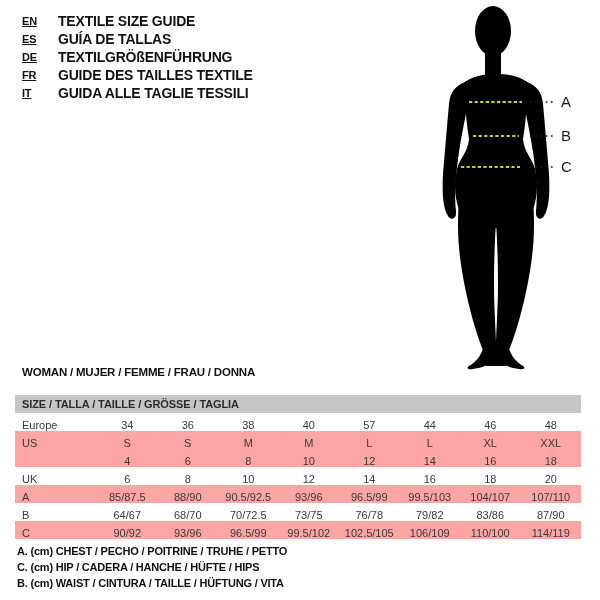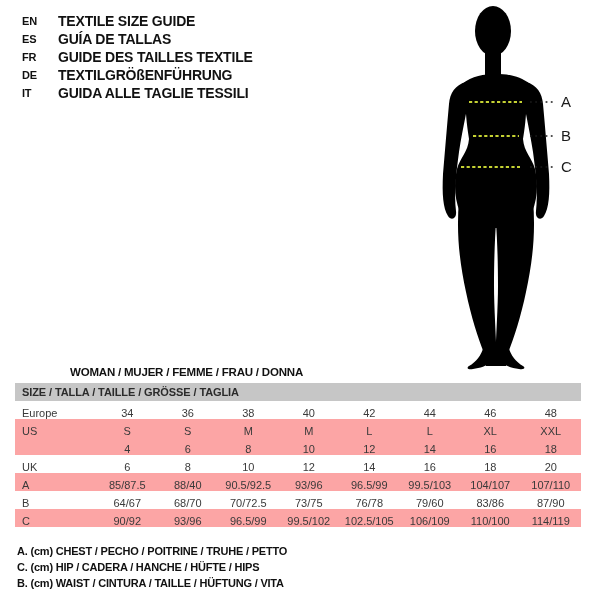--- a/index.html
+++ b/index.html
@@ -2,33 +2,33 @@
 <html><head>
 <meta charset="utf-8">
 <style>
   html,body{margin:0;padding:0;background:#fff;}
   .page{position:relative;width:600px;height:600px;background:#ffffff;overflow:hidden;
         font-family:"Liberation Sans",sans-serif;color:#111;}
 
   
   .lang-block{position:absolute;left:22px;top:12px;}
   .lang-row{display:flex;height:18px;align-items:center;}
-  .lang-code{width:36px;font-size:11px;font-weight:700;letter-spacing:-0.2px;}
+  .lang-code{width:36px;font-size:11px;font-weight:700;letter-spacing:-0.2px;text-decoration:underline;}
   .lang-title{font-size:14px;font-weight:700;letter-spacing:-0.2px;white-space:nowrap;}
 
   
   .figure-svg{position:absolute;left:0;top:0;}
   .marker-label{font-size:15px;fill:#1c1c1c;font-family:"Liberation Sans",sans-serif;}
 
   
   .section-title{position:absolute;left:22px;top:366px;font-size:11.5px;font-weight:700;
-                 letter-spacing:-0.2px;white-space:nowrap;margin-left:48px;}
+                 letter-spacing:-0.2px;white-space:nowrap;}
 
   
-  .size-table{position:absolute;left:15px;top:383px;width:566px;}
+  .size-table{position:absolute;left:15px;top:395px;width:566px;}
   .t-header{height:18px;background:#c6c6c6;display:flex;align-items:center;padding-left:7px;
             font-size:11px;font-weight:700;color:#2b2b2b;letter-spacing:-0.1px;}
   .t-row{height:18px;display:flex;align-items:flex-end;font-size:11px;color:#3a3a3a;}
   .t-row.shaded{background:#fca5a5;}
   .t-label{width:75px;padding-left:7px;display:flex;align-items:center;}
   .t-cell{flex:1;display:flex;align-items:center;justify-content:center;white-space:nowrap;margin-top:38px;}
 
   
   .legend{position:absolute;left:17px;top:543px;}
   .legend-line{height:16px;display:flex;align-items:center;font-size:11px;font-weight:700;
@@ -42,26 +42,26 @@
   <div class="lang-block">
       <div class="lang-row">
         <span class="lang-code">EN</span>
         <span class="lang-title">TEXTILE SIZE GUIDE</span>
       </div>
       <div class="lang-row">
         <span class="lang-code">ES</span>
         <span class="lang-title">GUÍA DE TALLAS</span>
       </div>
       <div class="lang-row">
+        <span class="lang-code">DE</span>
+        <span class="lang-title">TEXTILGRÖßENFÜHRUNG</span>
+      </div>
+      <div class="lang-row">
         <span class="lang-code">FR</span>
         <span class="lang-title">GUIDE DES TAILLES TEXTILE</span>
-      </div>
-      <div class="lang-row">
-        <span class="lang-code">DE</span>
-        <span class="lang-title">TEXTILGRÖßENFÜHRUNG</span>
       </div>
       <div class="lang-row">
         <span class="lang-code">IT</span>
         <span class="lang-title">GUIDA ALLE TAGLIE TESSILI</span>
       </div>
     </div>
 
   <svg class="figure-svg" width="600" height="378" viewBox="0 0 600 378" aria-hidden="true">
     <g fill="#000000">
       <ellipse cx="493" cy="31" rx="18" ry="25"></ellipse>
@@ -97,21 +97,21 @@
 
   <div class="size-table">
     <div class="t-header">SIZE / TALLA / TAILLE / GRÖSSE / TAGLIA</div>
 
   <div class="t-row">
         <div class="t-label">Europe</div>
         <div class="t-cell">34</div>
         <div class="t-cell">36</div>
         <div class="t-cell">38</div>
         <div class="t-cell">40</div>
-        <div class="t-cell">42</div>
+        <div class="t-cell">57</div>
         <div class="t-cell">44</div>
         <div class="t-cell">46</div>
         <div class="t-cell">48</div>
       </div>
       <div class="t-row shaded">
         <div class="t-label">US</div>
         <div class="t-cell">S</div>
         <div class="t-cell">S</div>
         <div class="t-cell">M</div>
         <div class="t-cell">M</div>
@@ -138,36 +138,36 @@
         <div class="t-cell">10</div>
         <div class="t-cell">12</div>
         <div class="t-cell">14</div>
         <div class="t-cell">16</div>
         <div class="t-cell">18</div>
         <div class="t-cell">20</div>
       </div>
       <div class="t-row shaded">
         <div class="t-label">A</div>
         <div class="t-cell">85/87.5</div>
-        <div class="t-cell">88/40</div>
+        <div class="t-cell">88/90</div>
         <div class="t-cell">90.5/92.5</div>
         <div class="t-cell">93/96</div>
         <div class="t-cell">96.5/99</div>
         <div class="t-cell">99.5/103</div>
         <div class="t-cell">104/107</div>
         <div class="t-cell">107/110</div>
       </div>
       <div class="t-row">
         <div class="t-label">B</div>
         <div class="t-cell">64/67</div>
         <div class="t-cell">68/70</div>
         <div class="t-cell">70/72.5</div>
         <div class="t-cell">73/75</div>
         <div class="t-cell">76/78</div>
-        <div class="t-cell">79/60</div>
+        <div class="t-cell">79/82</div>
         <div class="t-cell">83/86</div>
         <div class="t-cell">87/90</div>
       </div>
       <div class="t-row shaded">
         <div class="t-label">C</div>
         <div class="t-cell">90/92</div>
         <div class="t-cell">93/96</div>
         <div class="t-cell">96.5/99</div>
         <div class="t-cell">99.5/102</div>
         <div class="t-cell">102.5/105</div>

